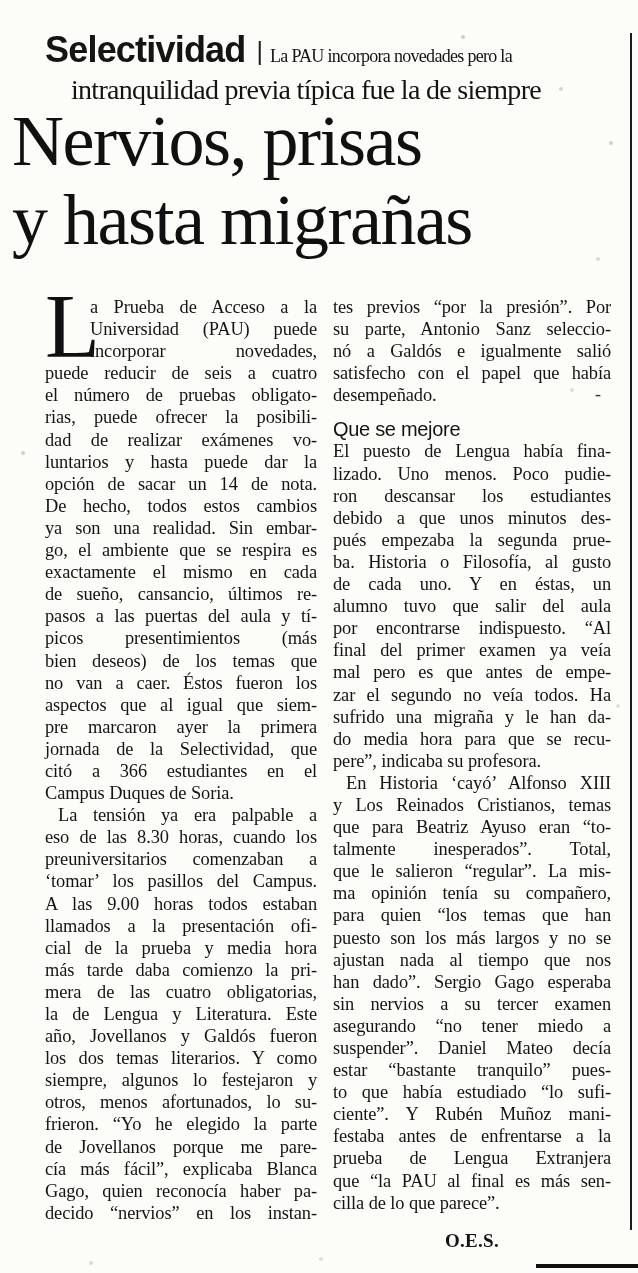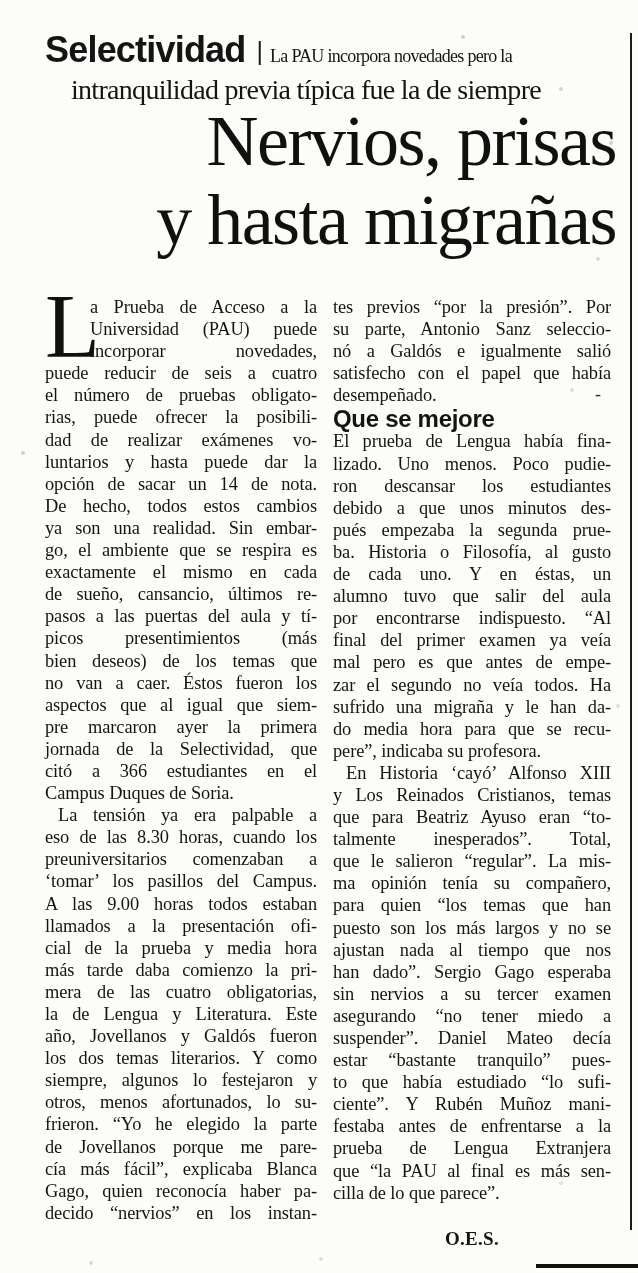--- a/index.html
+++ b/index.html
@@ -26,21 +26,21 @@
   }
   .kicker-rest { font-size: 18px; letter-spacing: -0.7px; }
   .kicker-line2 {
     font-size: 28px; letter-spacing: -0.7px;
     line-height: 33px; text-align: center; white-space: nowrap;
   }
 
   
   .headline {
     position: absolute; left: 12px; top: 102px; width: 604px;
-    text-align: right; font-size: 72px; line-height: 79px;
+    text-align: left; font-size: 72px; line-height: 79px;
     letter-spacing: -1.5px; color: #101010;
   }
 
   
   .cols { position: absolute; left: 45px; top: 296px; display: flex; gap: 16px; }
   .col-left  { width: 272px; }
   .col-right { width: 278px; position: relative; }
 
   .line {
     font-size: 18.4px; line-height: 22.1px;
@@ -49,27 +49,27 @@
   .line.just { text-align-last: justify; }
   .line.indent { text-indent: 13px; }
 
   .dropcap {
     float: left; width: 45px; height: 65px;
     font-size: 90px; line-height: 62px;
     font-family: "Liberation Serif", serif; color: #101010;
   }
 
   .subhead {
-    margin-top: 2px;
-    font-family: "Liberation Sans", sans-serif; font-weight: bold;
-    font-size: 24px; line-height: 22px; letter-spacing: -0.3px;
+    margin-top: 12px;
+    font-family: "Liberation Sans", sans-serif; font-weight: normal;
+    font-size: 20px; line-height: 22px; letter-spacing: -0.3px;
   }
 
   .byline {
-    margin-top: 24px; text-align: center;
+    margin-top: 16px; text-align: center;
     font-weight: bold; font-size: 19px; letter-spacing: 0.3px;
   }
 
   .stray-mark { position: absolute; top: 88px; right: 10px; font-size: 18px; color: #333; }
 
   
   .right-rule {
     position: absolute; left: 630px; top: 33px;
     width: 2px; height: 1197px; background: #1b1b1b;
   }
@@ -160,21 +160,21 @@
     <span class="stray-mark">-</span>
   <div class="para">
         <div class="line just">tes previos “por la presión”. Por</div>
         <div class="line just">su parte, Antonio Sanz seleccio-</div>
         <div class="line just">nó a Galdós e igualmente salió</div>
         <div class="line just">satisfecho con el papel que había</div>
         <div class="line">desempeñado.</div>
       </div>
       <div class="subhead">Que se mejore</div>
       <div class="para">
-        <div class="line just">El prueba de Lengua había fina-</div>
+        <div class="line just">El puesto de Lengua había fina-</div>
         <div class="line just">lizado. Uno menos. Poco pudie-</div>
         <div class="line just">ron descansar los estudiantes</div>
         <div class="line just">debido a que unos minutos des-</div>
         <div class="line just">pués empezaba la segunda prue-</div>
         <div class="line just">ba. Historia o Filosofía, al gusto</div>
         <div class="line just">de cada uno. Y en éstas, un</div>
         <div class="line just">alumno tuvo que salir del aula</div>
         <div class="line just">por encontrarse indispuesto. “Al</div>
         <div class="line just">final del primer examen ya veía</div>
         <div class="line just">mal pero es que antes de empe-</div>

